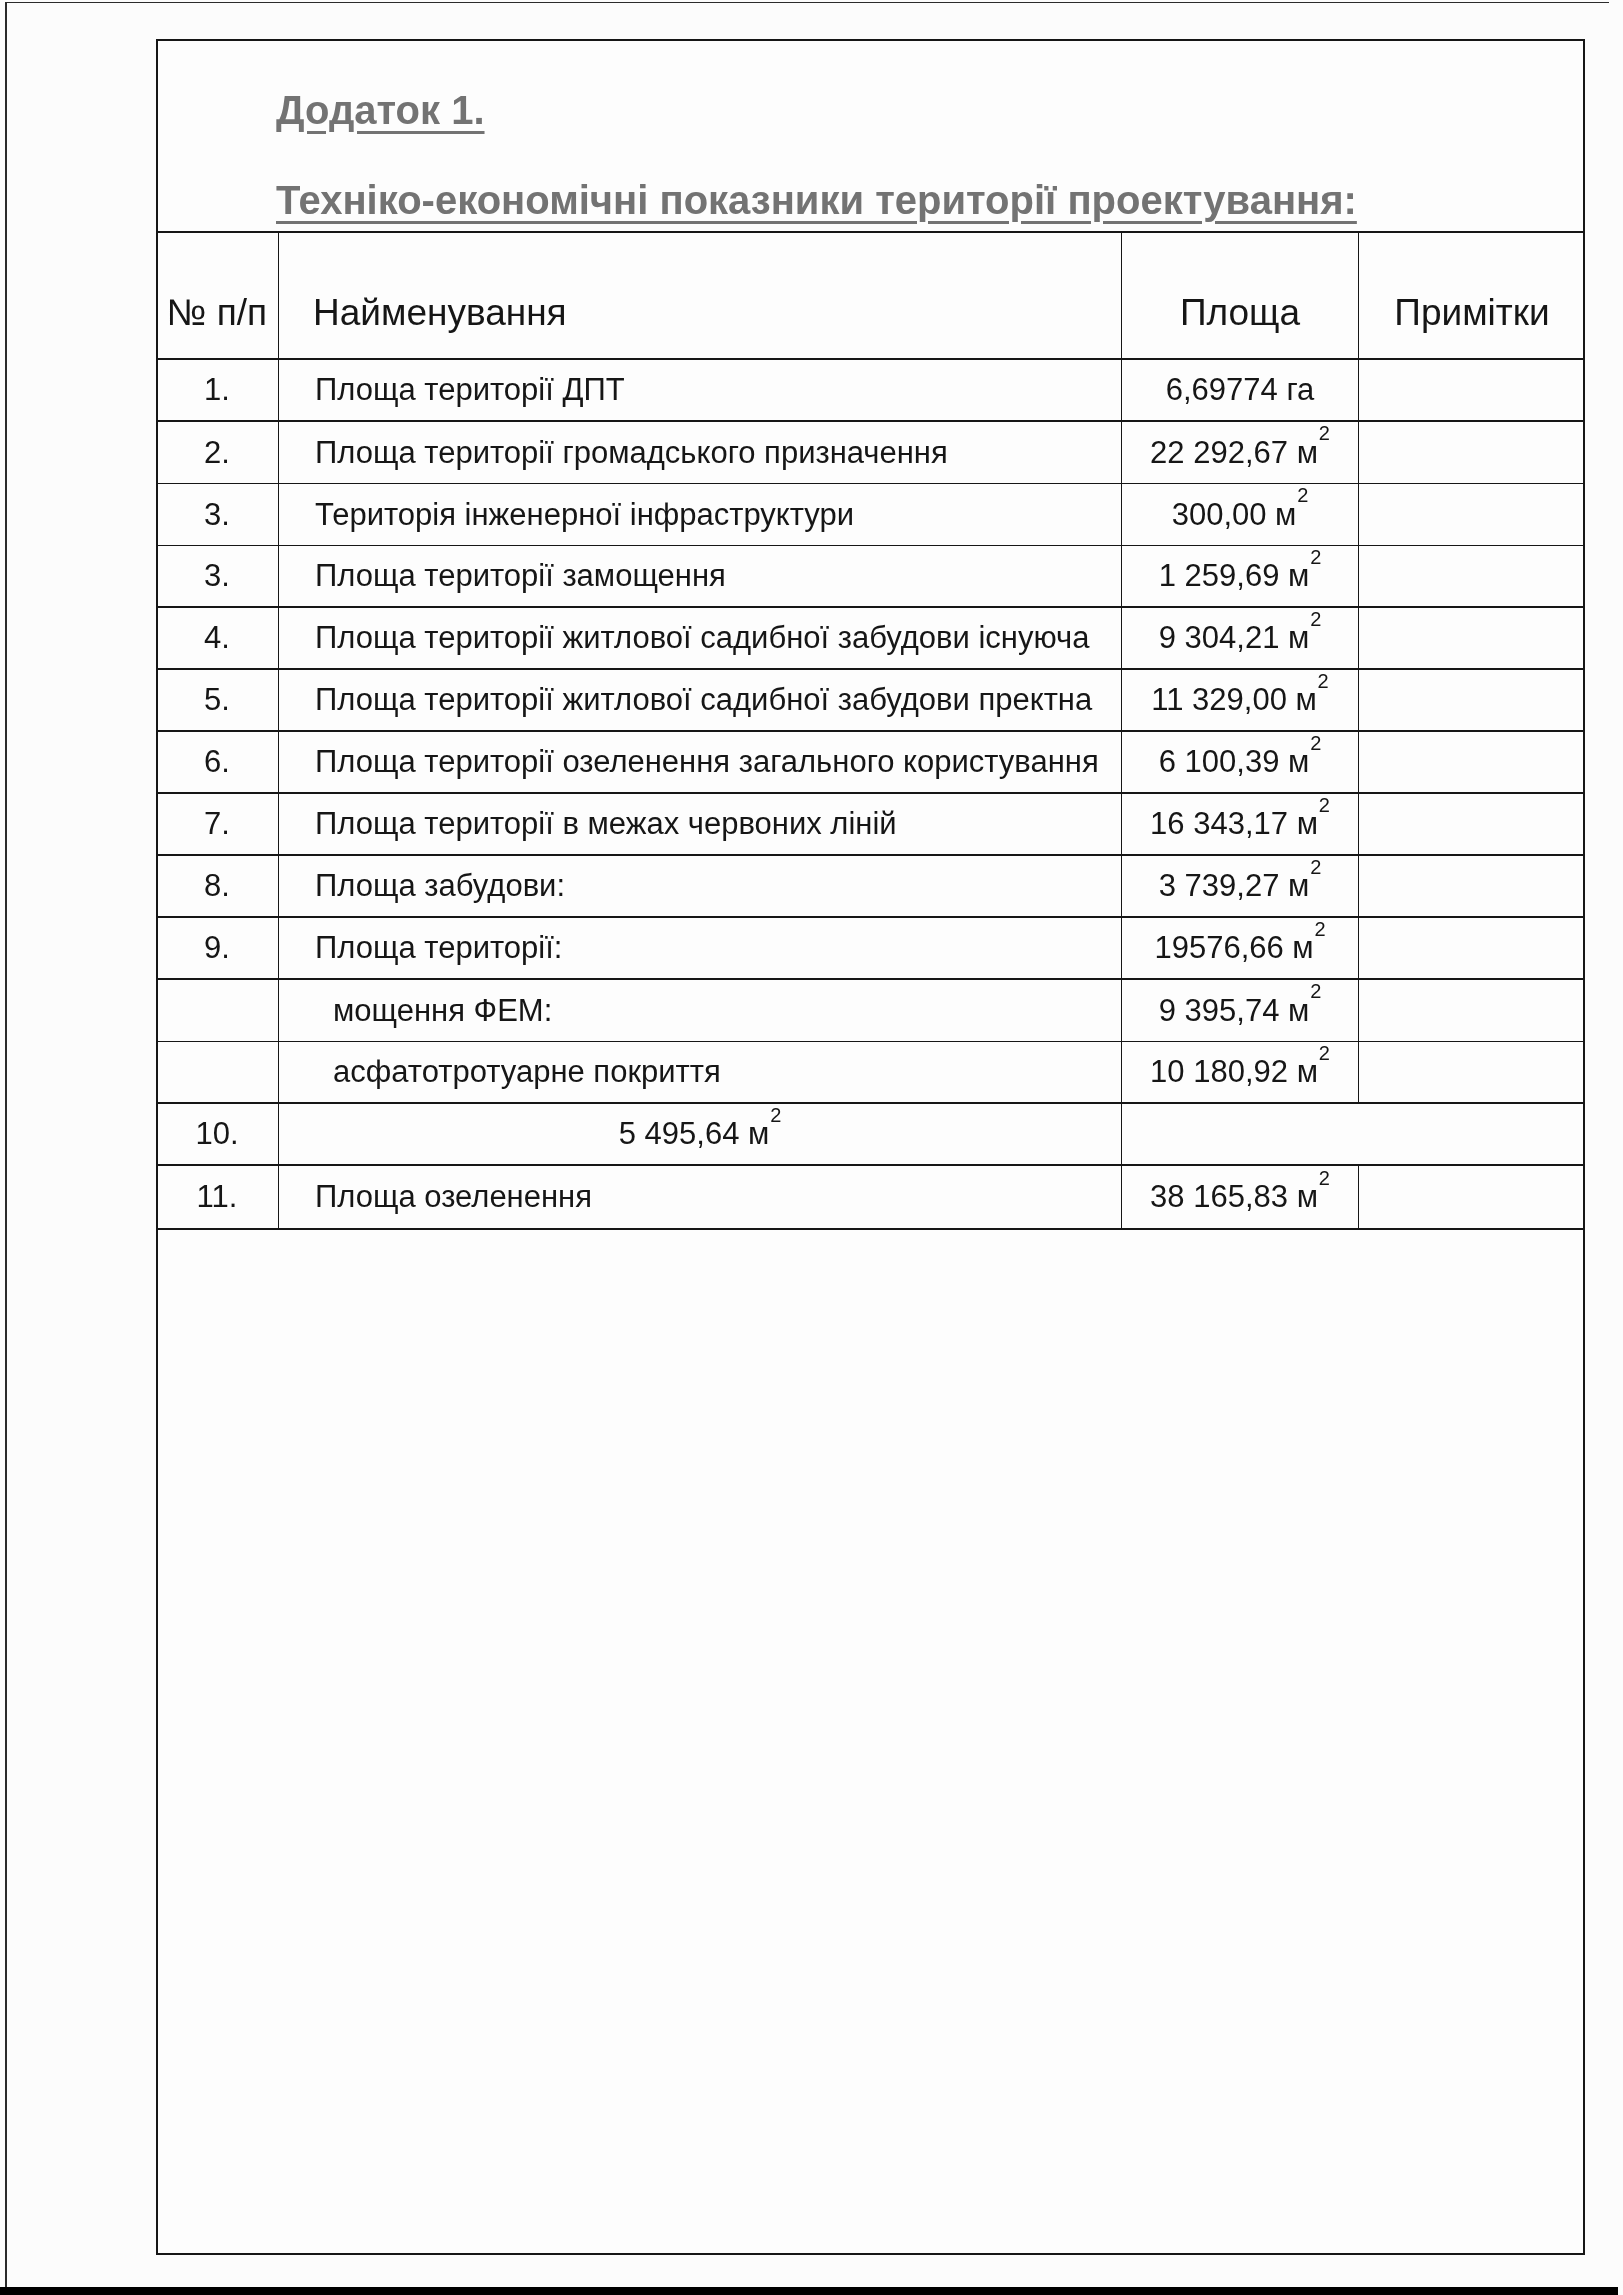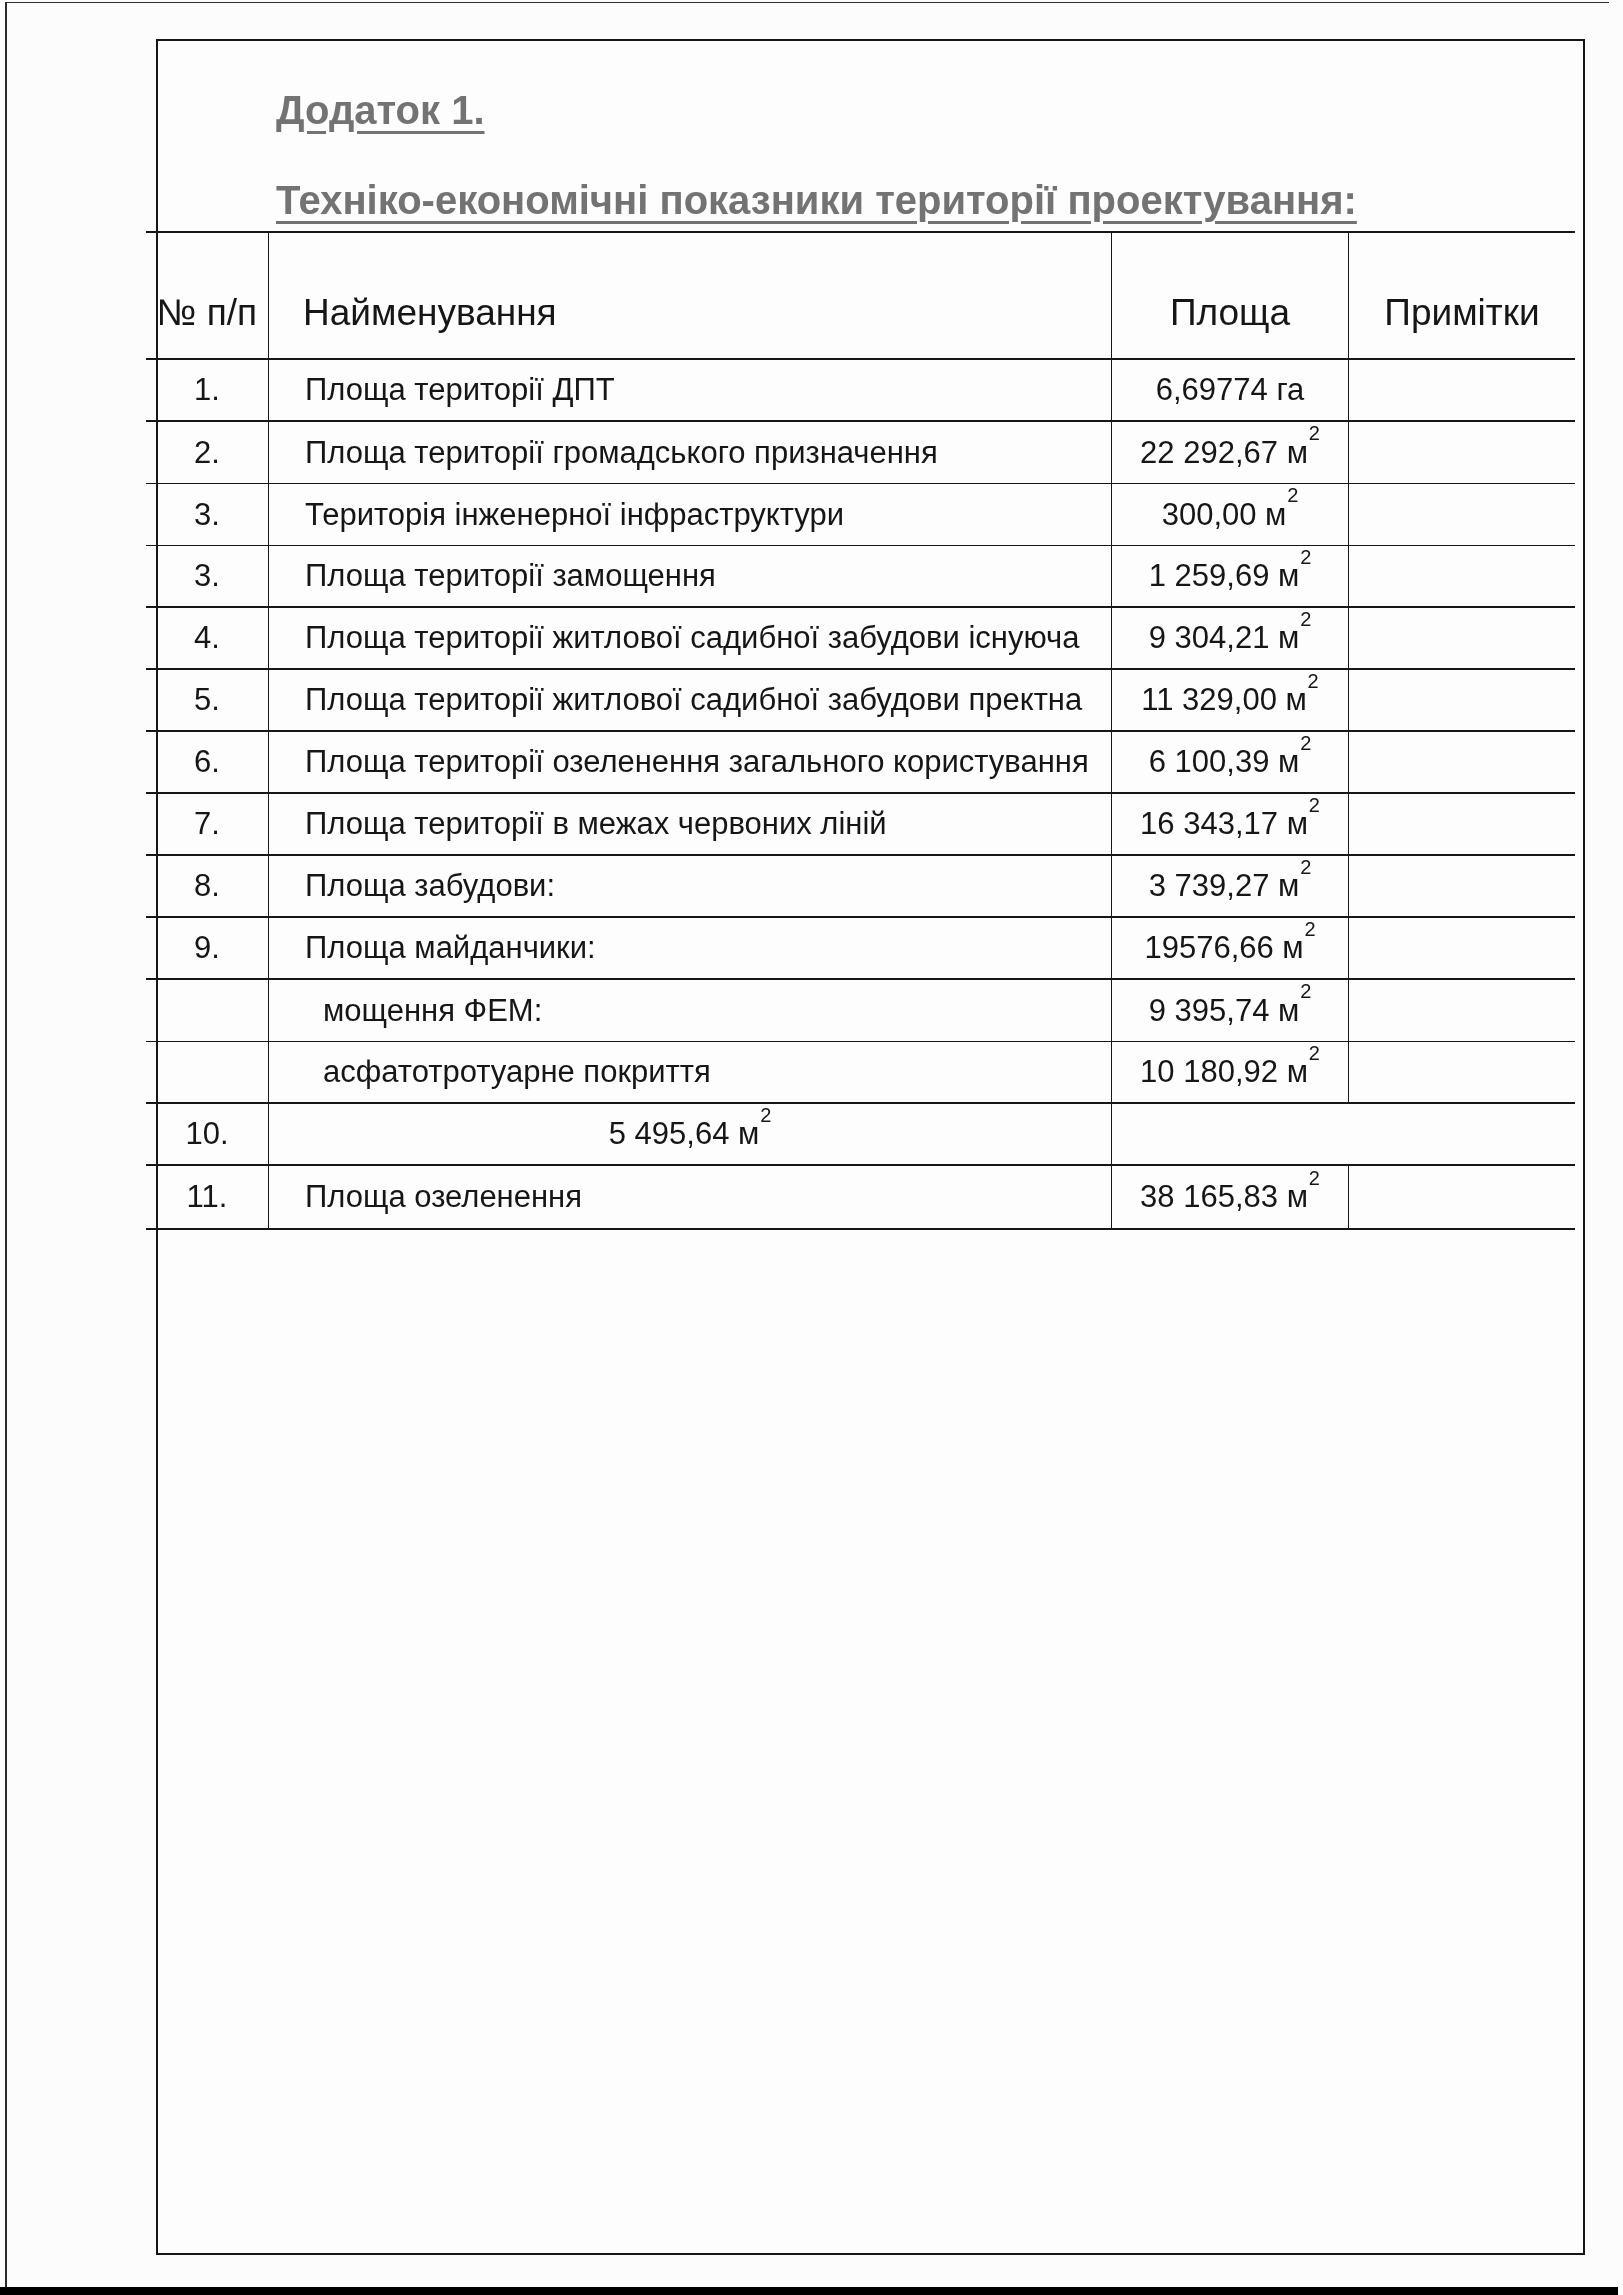--- a/index.html
+++ b/index.html
@@ -22,21 +22,21 @@
   .title{
     position:absolute;left:276px;
     font-size:40px;font-weight:bold;line-height:44px;
     text-decoration:underline;text-decoration-thickness:3.4px;text-underline-offset:6.8px;
     white-space:nowrap;color:#737373;
   }
   #title1{top:88px;}
   #title2{top:178px;}
   
   .tbl{
-    position:absolute;left:146px;top:231px;width:1429px;
+    position:absolute;left:156px;top:231px;width:1429px;
     border-top:2.5px solid #161616;border-bottom:2.5px solid #161616;
     box-sizing:border-box;
   }
   .hrow,.row{
     display:grid;
     grid-template-columns:123px 843px 237px 226px;
     box-sizing:border-box;
   }
   .hrow{height:127px;border-bottom:2.5px solid #161616;font-size:37px;}
   .hrow>div,.row>div{
@@ -195,21 +195,21 @@
       <span class="nowrap"><span>3 739,27 м</span><sup>2</sup></span>
     </div>
     <div class="c-notes"></div>
   </div>
 
   <div class="row">
     <div class="c-num">
           <span>9.</span>
         </div>
     <div class="c-label">
-          <span class="nowrap">Площа майданчики:</span>
+          <span class="nowrap">Площа території:</span>
         </div>
     <div class="c-value">
       <span class="nowrap"><span>19576,66 м</span><sup>2</sup></span>
     </div>
     <div class="c-notes"></div>
   </div>
 
   <div class="row">
     <div class="c-num">
           <span></span>

